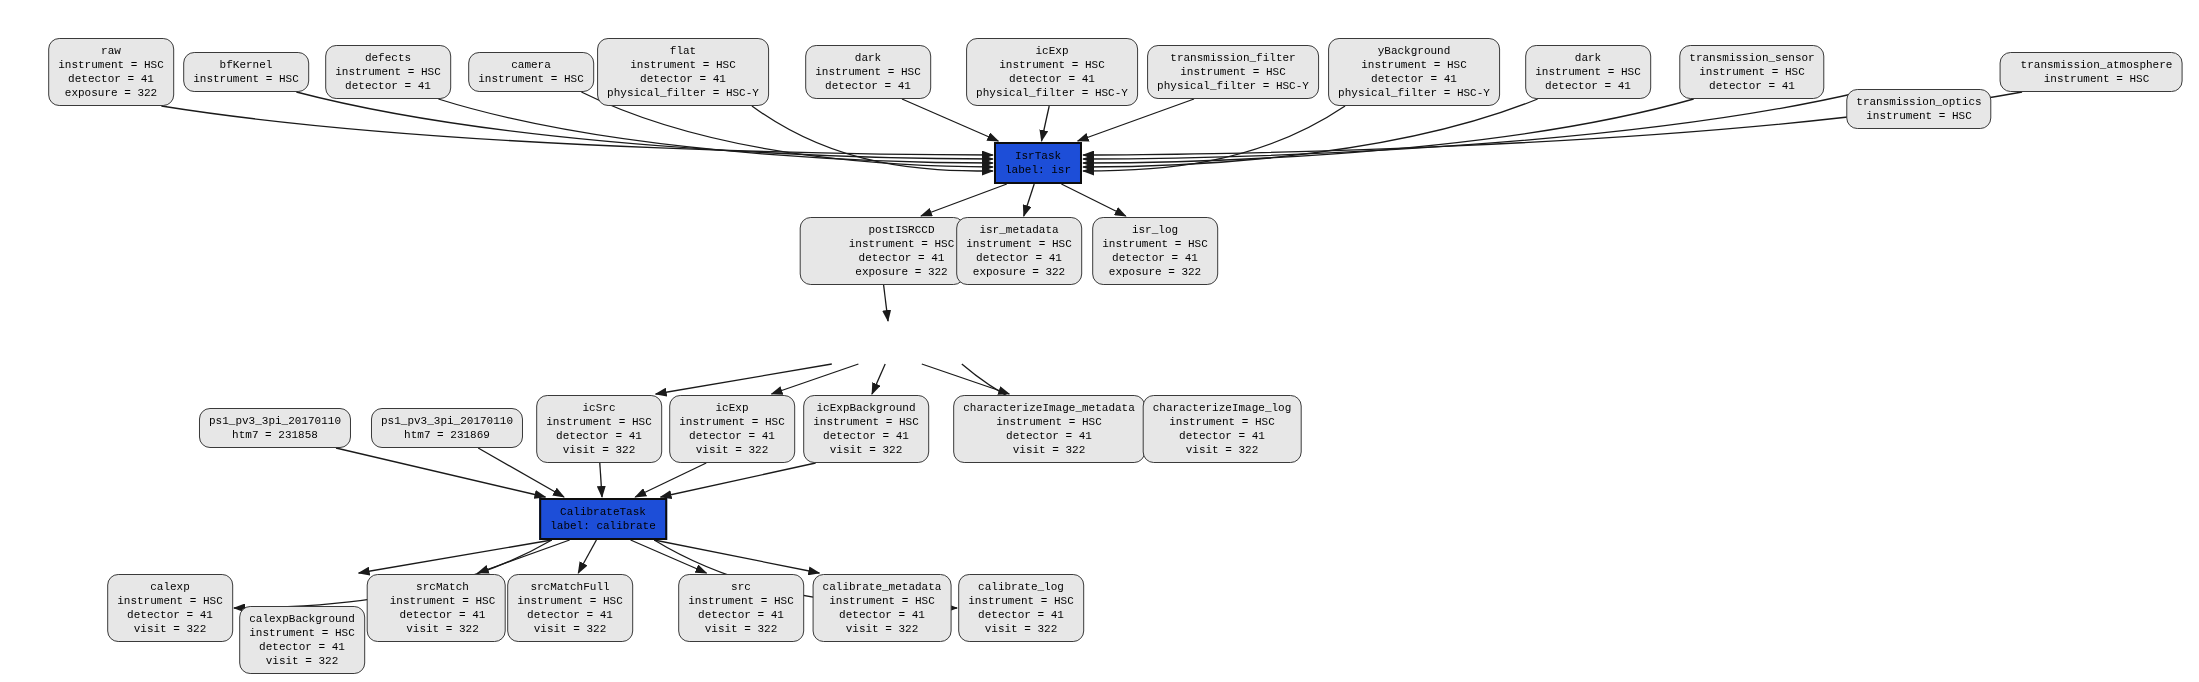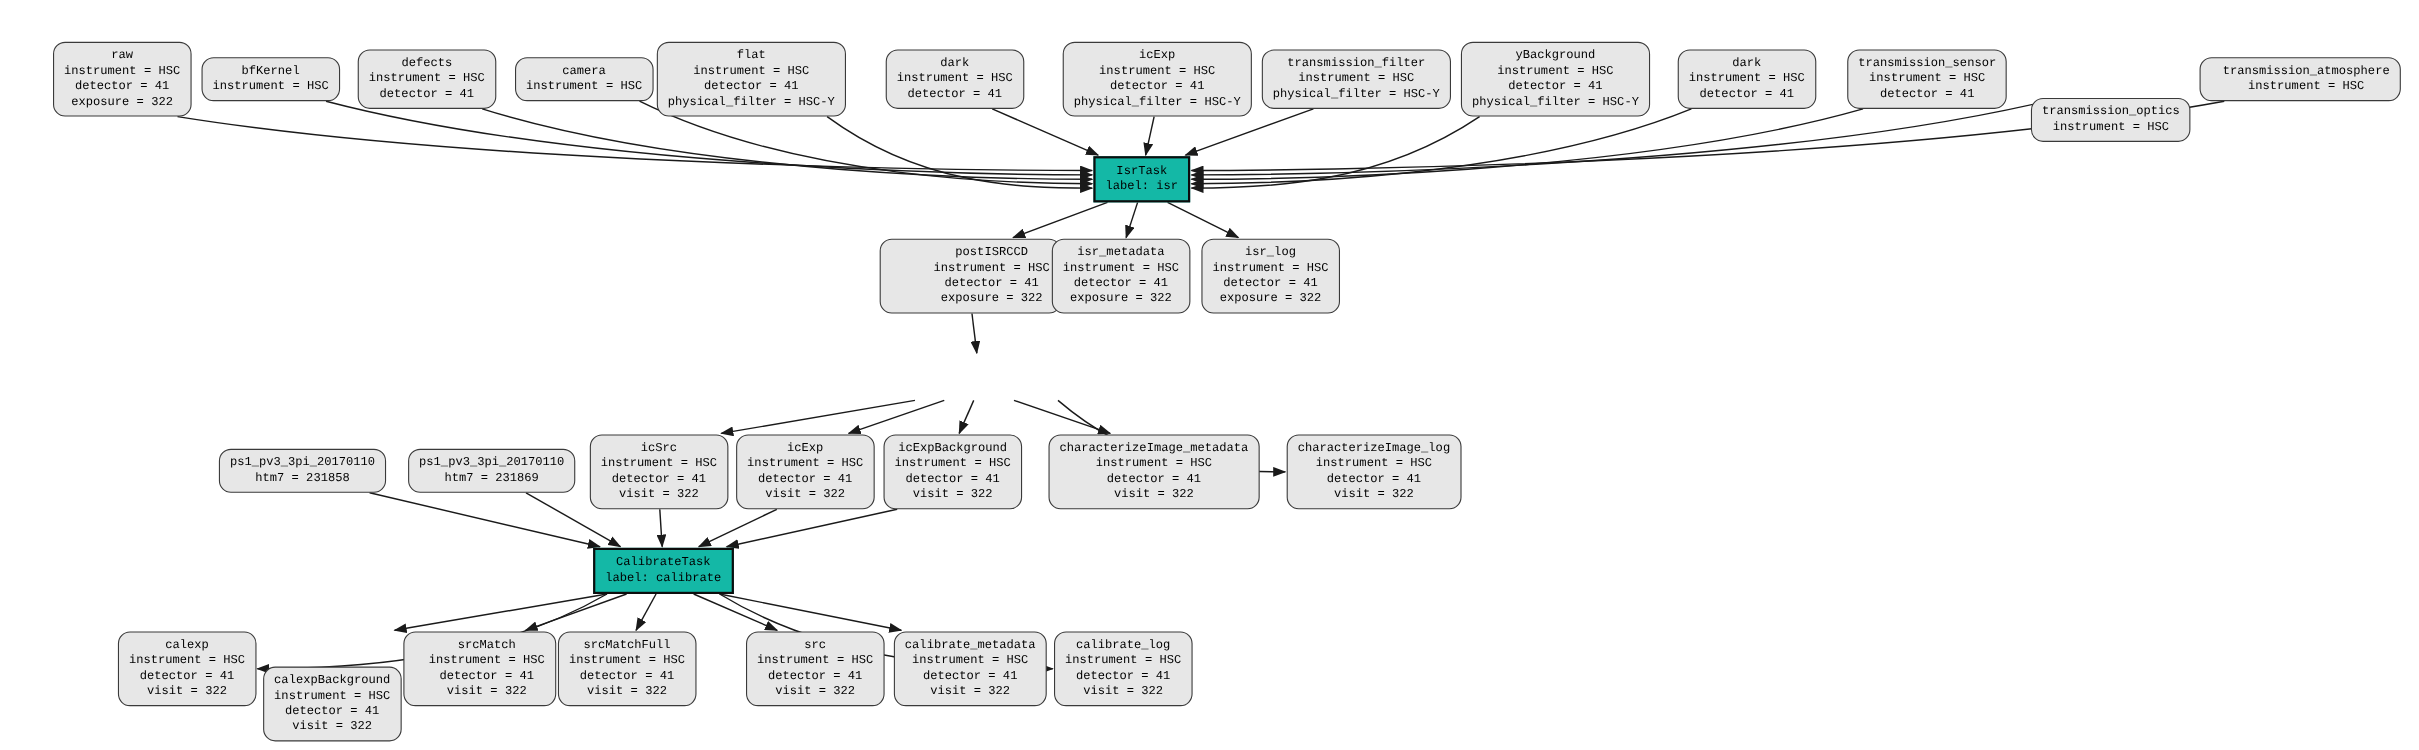--- a/index.html
+++ b/index.html
@@ -27,21 +27,21 @@
     color: #000000;
     padding: 5px 9px;
     box-sizing: border-box;
   }
   .node.dataset {
     background: #e7e7e7;
     border: 1.4px solid #3a3a3a;
     border-radius: 11px;
   }
   .node.task {
-    background: #14b8a6;
+    background: #1d4ed8;
     border: 2px solid #0d0d0d;
     border-radius: 0;
   }
   .node-line { display: block; }
 </style>
 </head>
 <body>
 
 <div id="canvas">
     <svg id="edge-layer" width="2199" height="682">
@@ -197,21 +197,21 @@
       <span class="node-line">instrument = HSC</span>
       <span class="node-line">detector = 41</span>
       <span class="node-line">visit = 322</span>
     </div>
     <div class="node dataset" style="left: 1049px; top: 429px;">
       <span class="node-line">characterizeImage_metadata</span>
       <span class="node-line">instrument = HSC</span>
       <span class="node-line">detector = 41</span>
       <span class="node-line">visit = 322</span>
     </div>
-    <div class="node dataset" style="left: 1249px; top: 429px;">
+    <div class="node dataset" style="left: 1222px; top: 429px;">
       <span class="node-line">characterizeImage_log</span>
       <span class="node-line">instrument = HSC</span>
       <span class="node-line">detector = 41</span>
       <span class="node-line">visit = 322</span>
     </div>
     <div class="node task" style="left: 603px; top: 519px;">
       <span class="node-line">CalibrateTask</span>
       <span class="node-line">label: calibrate</span>
     </div>
     <div class="node dataset" style="left: 170px; top: 608px;">

